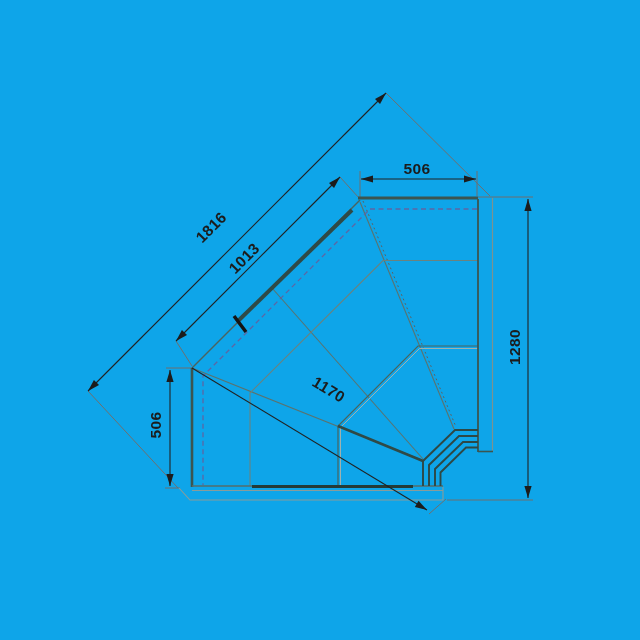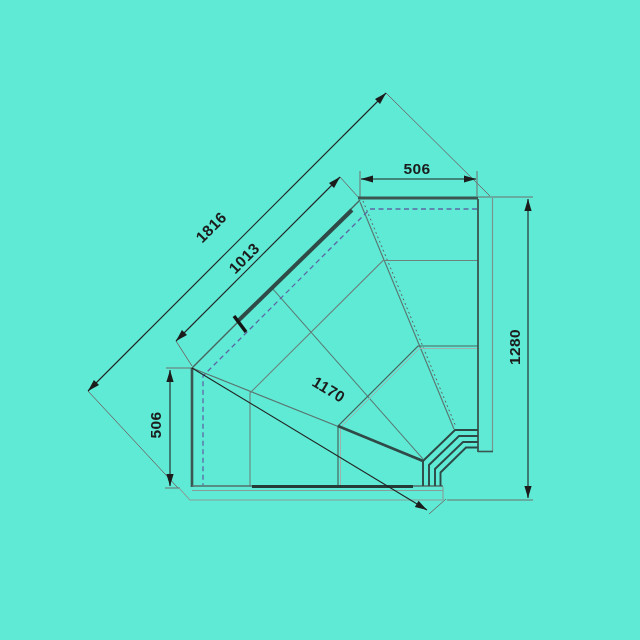--- a/index.html
+++ b/index.html
@@ -1,16 +1,16 @@
 <!DOCTYPE html>
 <html><head>
 <meta charset="utf-8">
 <style>
   html,body{margin:0;padding:0;background:#ffffff;}
-  .stage{width:640px;height:640px;background:#5eead4;position:relative;overflow:hidden;
+  .stage{width:640px;height:640px;background:#0ea5e9;position:relative;overflow:hidden;
          font-family:"Liberation Sans", sans-serif;}
   svg{display:block;}
   text.dim{font-family:"Liberation Sans", sans-serif;font-size:15.5px;font-weight:700;
            fill:#1c1c1c;letter-spacing:.4px;}
 </style>
 </head>
 <body>
 
 <div class="stage">
 <svg width="640" height="640" viewBox="0 0 640 640">

